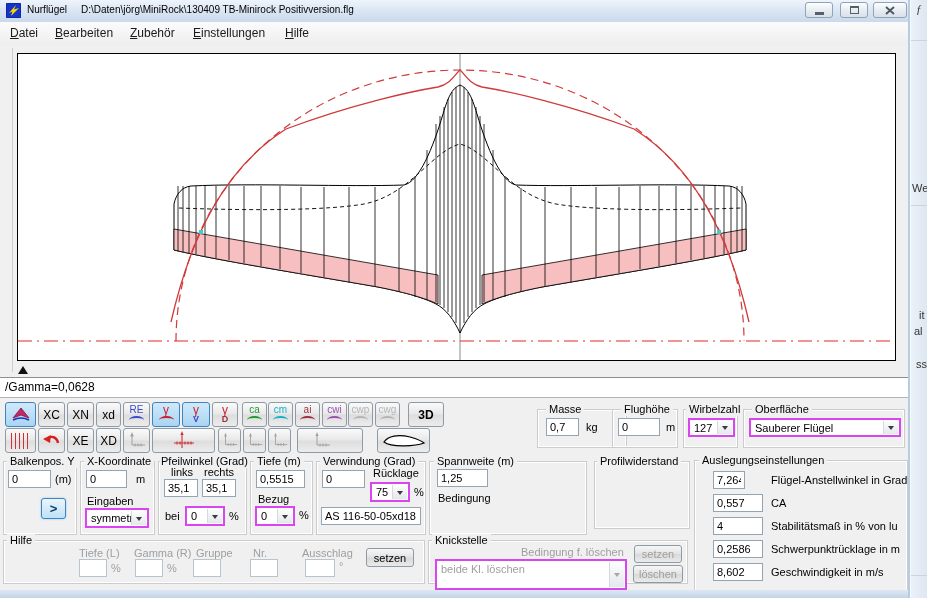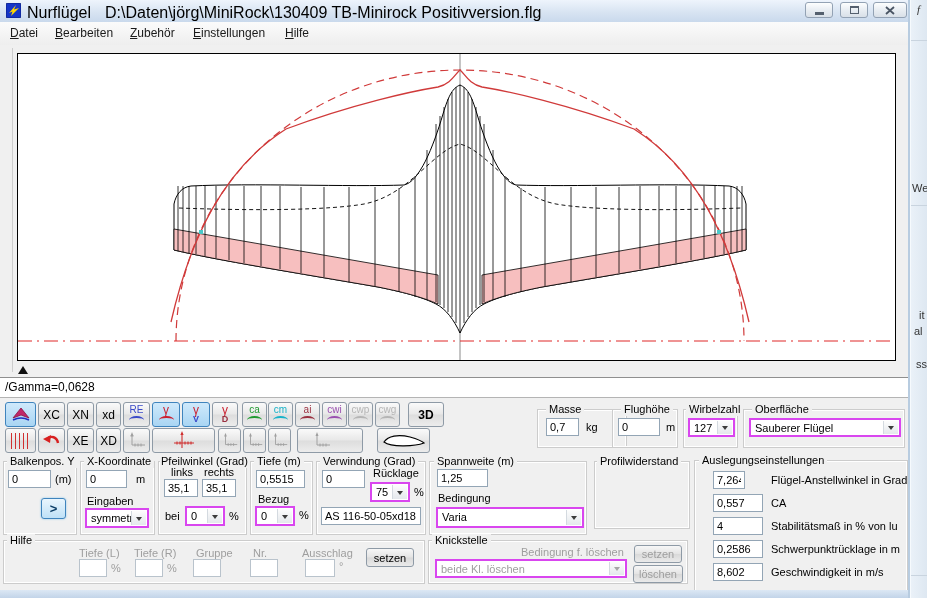--- a/index.html
+++ b/index.html
@@ -5,21 +5,21 @@
   html,body{margin:0;padding:0;}
   body{font-family:"Liberation Sans","DejaVu Sans",sans-serif;font-size:11px;color:#000;}
   .screen{position:relative;width:927px;height:598px;overflow:hidden;background:#dfe9f3;}
   .mainwin{position:absolute;left:0;top:0;width:910px;height:598px;background:#f0f0f0;}
   .winframe-right{position:absolute;left:908px;top:0;width:2px;height:598px;background:#b8cce0;}
   .winframe-bottom{position:absolute;left:0;top:590px;width:910px;height:8px;background:linear-gradient(#dce8f4,#c2d4e8);}
 
   
   .titlebar{position:absolute;left:0;top:0;width:910px;height:22px;background:linear-gradient(#eef4fc,#d8e4f2 55%,#c9d9ec);border-bottom:1px solid #a8bcd2;}
   .appicon{position:absolute;left:6px;top:3px;width:15px;height:15px;}
-  .title-text{position:absolute;left:27px;top:4px;font-size:16px;white-space:nowrap;}
+  .title-text{position:absolute;left:27px;top:4px;font-size:10px;white-space:nowrap;}
   .title-text .file{margin-left:14px;}
   .winbtn{position:absolute;top:2px;height:16px;box-sizing:border-box;border:1px solid #93a2b4;border-radius:3px;background:linear-gradient(#fdfefe,#e9eef3 48%,#d9e0e8);display:flex;align-items:center;justify-content:center;}
   .wb-min{left:805px;width:28px;} .wb-max{left:840px;width:28px;} .wb-close{left:873px;width:34px;}
   .gl-min{width:9px;height:3px;background:#55606e;margin-top:6px;}
   .gl-max{width:9px;height:8px;box-sizing:border-box;border:1px solid #55606e;border-top-width:2px;}
 
   
   .menubar{position:absolute;left:0;top:22px;width:910px;height:23px;background:linear-gradient(#fbfbfb,#eeeeee);border-bottom:1px solid #d2d2d2;}
   .menu-item{position:absolute;top:0;height:23px;line-height:23px;font-size:12px;padding:0 2px;color:#1a1a1a;}
   .menu-item::first-letter{text-decoration:underline;}
@@ -348,24 +348,20 @@
             <span class="ar"></span>
         </div>
         <span class="lab" style="left:97px;top:24px">%</span>
         <input class="tb" style="left: 4px; top: 45px; width: 100px;" value="AS 116-50-05xd18">
       </div>
 
       <div class="frame" style="left:429px;top:461px;width:158px;height:74px">
         <span class="flabel" style="left:4px">Spannweite (m)</span>
         <input class="tb" style="left: 7px; top: 7px; width: 51px;" value="1,25">
         <span class="lab" style="left:8px;top:30px">Bedingung</span>
-        <div class="combo" style="left:6px;top:45px;width:148px;height:21px">
-          <span class="ct">Varia</span>
-            <span class="ar"></span>
-        </div>
       </div>
 
       <div class="frame" style="left:594px;top:461px;width:96px;height:68px">
         <span class="flabel" style="left:2px">Profilwiderstand</span>
       </div>
 
       <div class="frame" style="left:694px;top:460px;width:214px;height:133px">
         <span class="flabel" style="left:4px">Auslegungseinstellungen</span>
         <input class="tb" style="left: 18px; top: 10px; width: 32px;" value="7,2649">
         <span class="lab" style="left:76px;top:13px">Flügel-Anstellwinkel in Grad</span>
@@ -377,37 +373,37 @@
         <span class="lab" style="left:76px;top:82px">Schwerpunktrücklage in m</span>
         <input class="tb" style="left: 18px; top: 102px; width: 50px;" value="8,602">
         <span class="lab" style="left:76px;top:105px">Geschwindigkeit in m/s</span>
       </div>
 
       <div class="frame" style="left:3px;top:540px;width:422px;height:44px">
         <span class="flabel" style="left:3px">Hilfe</span>
         <span class="lab dis" style="left:75px;top:6px">Tiefe (L)</span>
         <input class="tb" disabled="" style="left: 75px; top: 18px; width: 28px;">
         <span class="lab dis" style="left:107px;top:21px">%</span>
-        <span class="lab dis" style="left:130px;top:6px">Tiefe (R)</span>
+        <span class="lab dis" style="left:130px;top:6px">Gamma (R)</span>
         <input class="tb" disabled="" style="left: 131px; top: 18px; width: 28px;">
         <span class="lab dis" style="left:163px;top:21px">%</span>
         <span class="lab dis" style="left:192px;top:6px">Gruppe</span>
         <input class="tb" disabled="" style="left: 189px; top: 18px; width: 28px;">
         <span class="lab dis" style="left:249px;top:6px">Nr.</span>
         <input class="tb" disabled="" style="left: 246px; top: 18px; width: 28px;">
         <span class="lab dis" style="left:298px;top:6px">Ausschlag</span>
         <input class="tb" disabled="" style="left: 301px; top: 18px; width: 30px;">
         <span class="lab dis" style="left:335px;top:19px">°</span>
         <div class="btn" style="left:362px;top:7px;width:48px;height:19px">setzen</div>
       </div>
 
       <div class="frame" style="left:428px;top:540px;width:260px;height:44px">
         <span class="flabel" style="left:3px">Knickstelle</span>
         <span class="lab dis" style="left:92px;top:5px">Bedingung f. löschen</span>
-        <div class="combo disc" style="left:6px;top:18px;width:192px;height:19px">
+        <div class="combo disc" style="left:6px;top:18px;width:192px;height:31px">
           <span class="ct">beide Kl. löschen</span>
             <span class="ar"></span>
         </div>
         <div class="btn dis" style="left:205px;top:4px;width:48px;height:18px">setzen</div>
         <div class="btn dis" style="left:204px;top:24px;width:50px;height:18px">löschen</div>
       </div>
 
     </div>
 
     <div class="winframe-bottom"></div>

